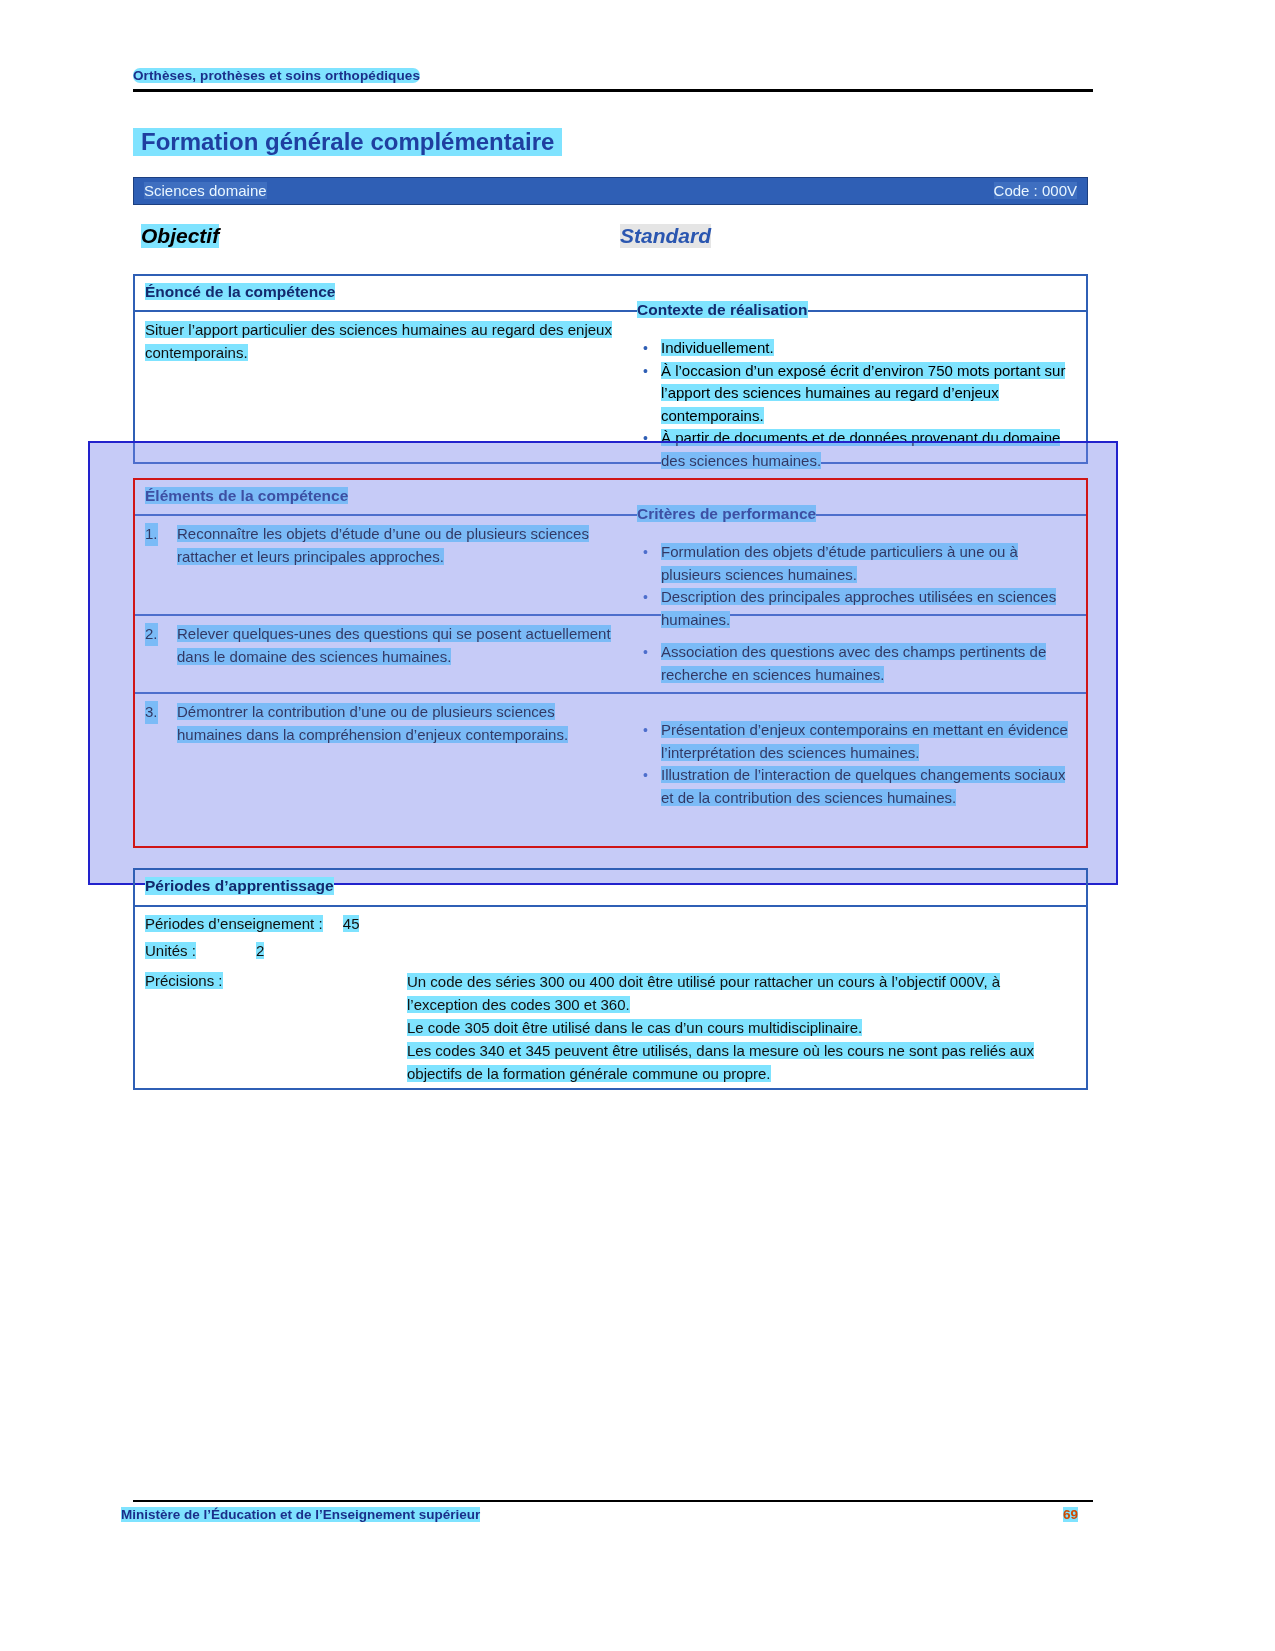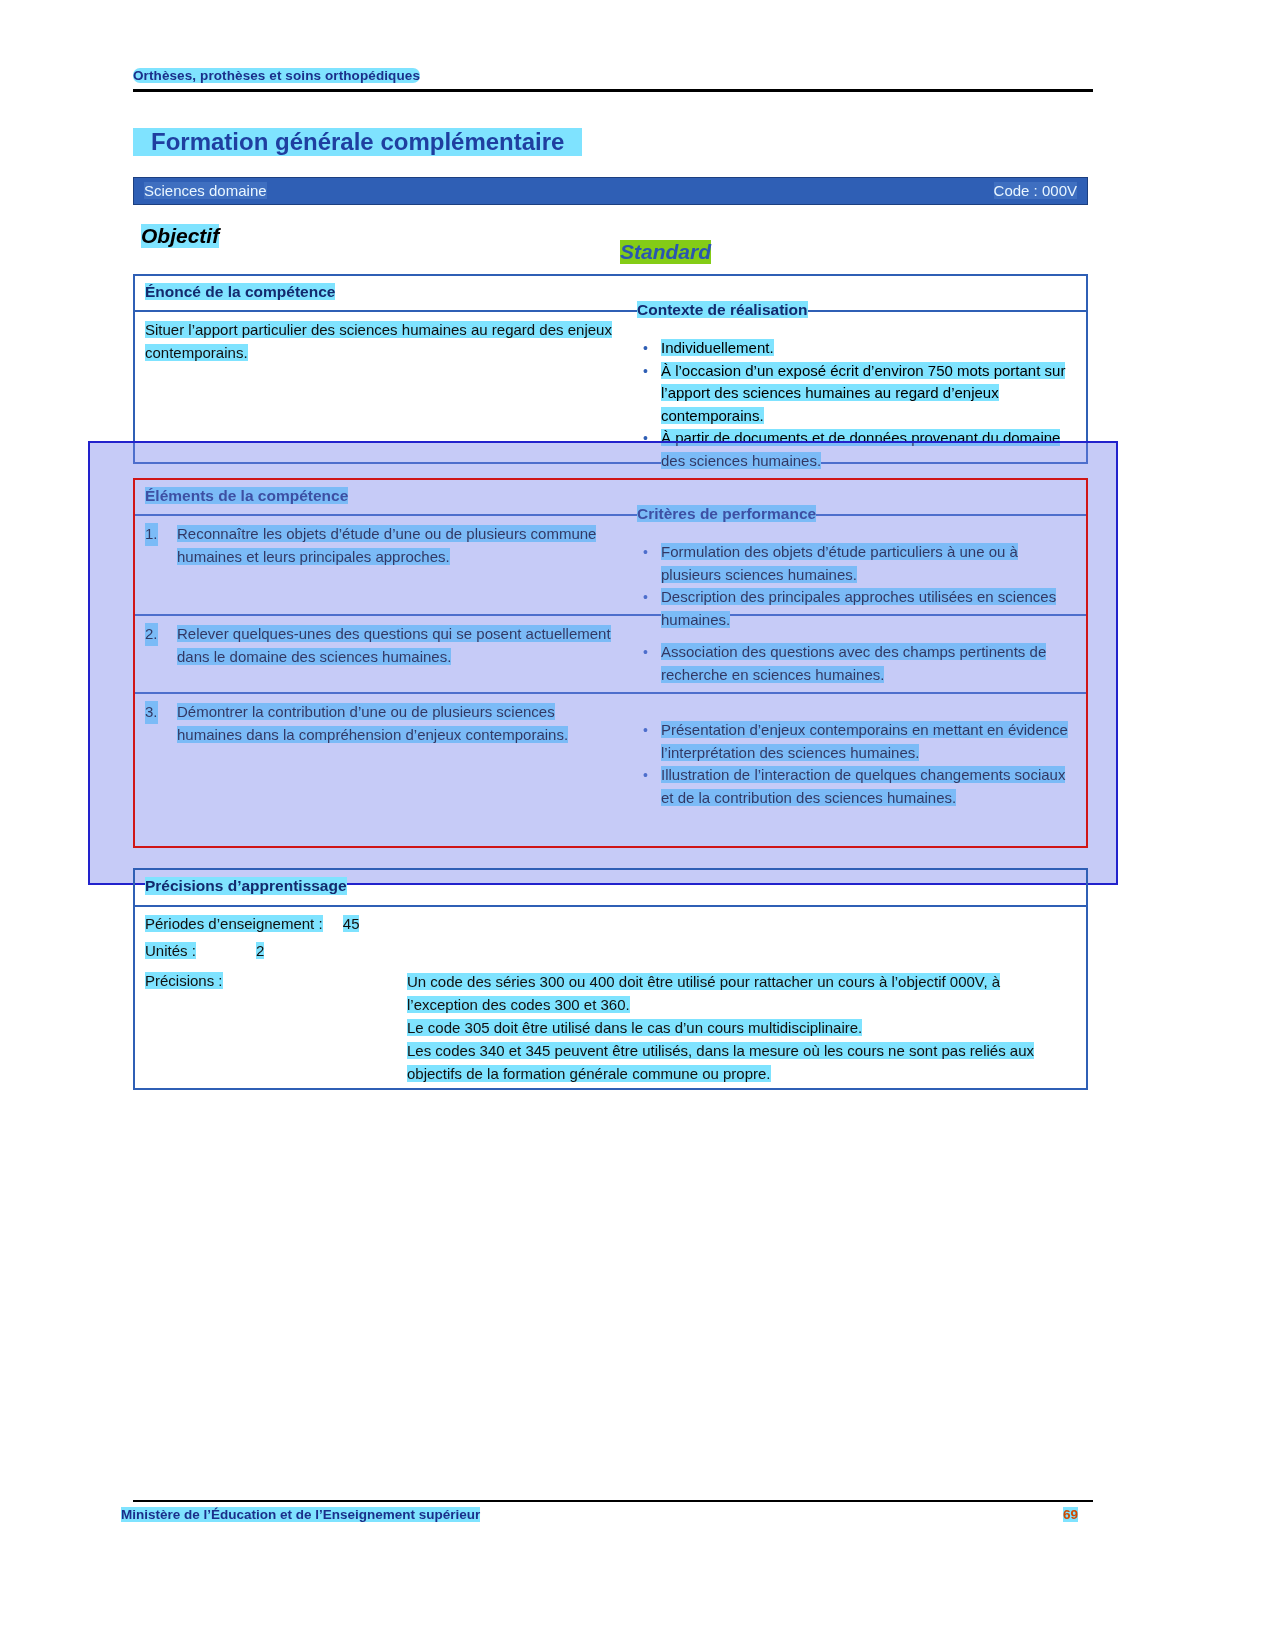--- a/index.html
+++ b/index.html
@@ -49,21 +49,21 @@
   
   .main-title {
     position: absolute;
     left: 133px;
     top: 128px;
     font-size: 24px;
     font-weight: bold;
     color: #1f3fa0;
     background: #7fe3ff;
     display: inline-block;
-    padding: 0 18px;
+    padding: 0 8px;
   }
 
   
   .code-bar {
     position: absolute;
     left: 133px;
     top: 177px;
     width: 955px;
     height: 28px;
     background: #2f5fb5;
@@ -101,26 +101,26 @@
     top: 0;
     font-size: 21px;
     font-style: italic;
     font-weight: bold;
     color: #000000;
     background: #7fe3ff;
   }
   .obj-std .standard {
     position: absolute;
     left: 487px;
-    top: 16px;
+    top: 0;
     font-size: 21px;
     font-style: italic;
     font-weight: bold;
     color: #2a56b0;
-    background: #84cc16;
+    background: #e5e5e5;
   }
 
   
   .tbl {
     position: absolute;
     border: 2px solid #2f5fb5;
     box-sizing: border-box;
     background: transparent;
   }
   .tbl .row {
@@ -346,21 +346,21 @@
       <div class="col-right">
         <span class="hdr-cell"><span class="hl">Critères de performance</span></span>
       </div>
     </div>
 
     <div class="row" style="height:100px;">
       <div class="col-left">
         <ol class="numlist">
           <li>
             <span class="num hl">1.</span>
-            <span class="hl">Reconnaître les objets d’étude d’une ou de plusieurs commune humaines et leurs principales approches.</span>
+            <span class="hl">Reconnaître les objets d’étude d’une ou de plusieurs sciences rattacher et leurs principales approches.</span>
           </li>
         </ol>
       </div>
       <div class="col-right">
         <ul class="bullets">
           <li><span class="hl">Formulation des objets d’étude particuliers à une ou à plusieurs sciences humaines.</span></li>
           <li><span class="hl">Description des principales approches utilisées en sciences humaines.</span></li>
         </ul>
       </div>
     </div>
@@ -396,21 +396,21 @@
           <li><span class="hl">Illustration de l’interaction de quelques changements sociaux et de la contribution des sciences humaines.</span></li>
         </ul>
       </div>
     </div>
   </div>
 
   <div class="sel-overlay"></div>
   <div class="red-box"></div>
 
   <div class="act-box">
-    <div class="act-title">Précisions d’apprentissage</div>
+    <div class="act-title">Périodes d’apprentissage</div>
     <div class="act-sep"></div>
 
     <div class="act-line" style="left:10px; top:43px;">
       <span class="hl">Périodes d’enseignement :</span>
       <span class="hl" style="margin-left:16px;">45</span>
     </div>
 
     <div class="act-line" style="left:10px; top:70px;">
       <span class="hl">Unités :</span>
       <span class="hl" style="margin-left:56px;">2</span>

